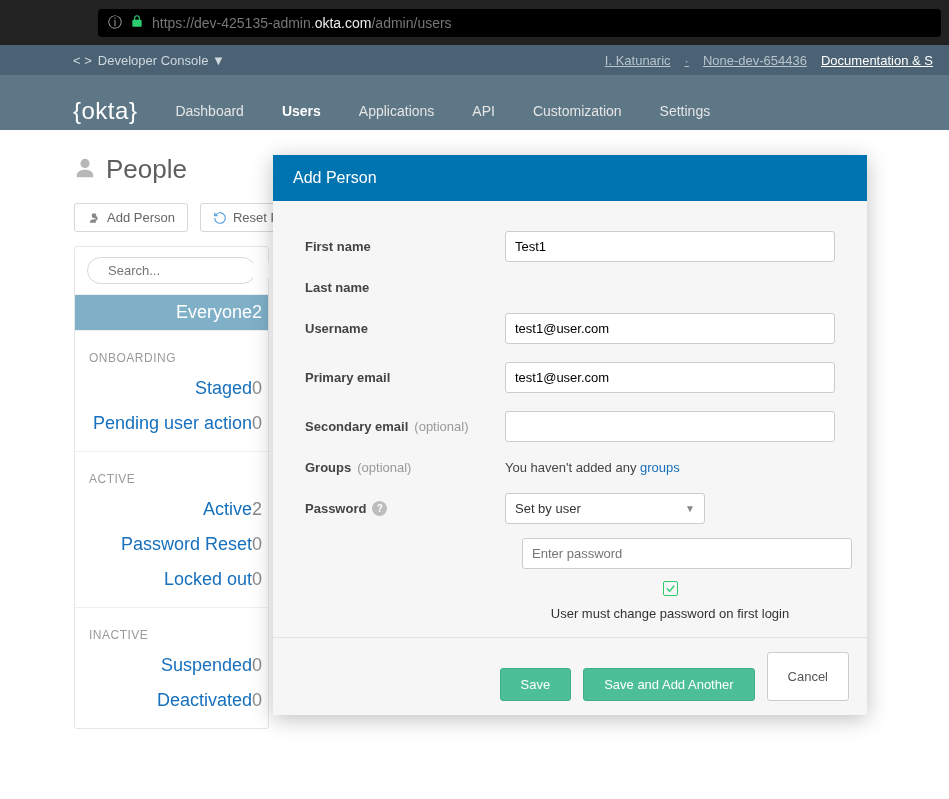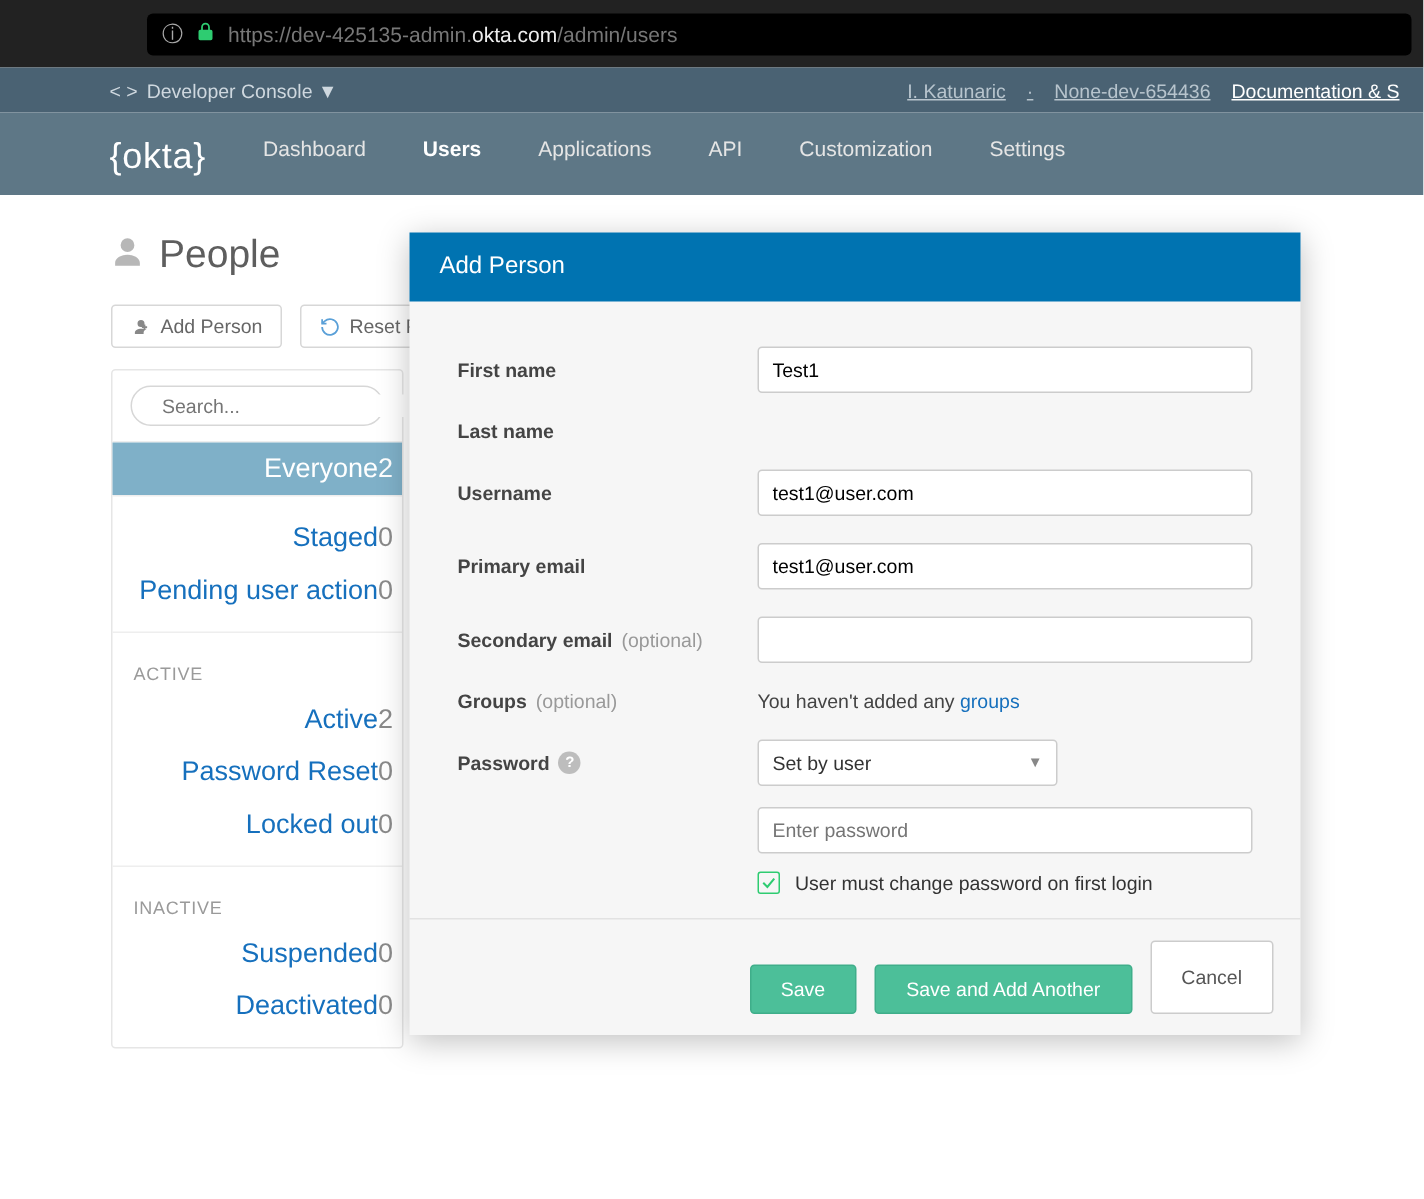--- a/index.html
+++ b/index.html
@@ -13,21 +13,21 @@
   .url-segment-bold { color:#eee; }
 
   
   .top-strip { background:#4a6273; height:30px; display:flex; align-items:center; color:#cfd8df; font-size:13px; padding:0 16px 0 73px; }
   .top-strip .left { flex:1; display:flex; align-items:center; gap:6px; }
   .top-strip .right { display:flex; align-items:center; gap:14px; }
   .top-strip .right span { color:#b7c4cd;text-decoration:underline; }
   .top-strip .right .doclink { color:#fff; }
 
   
-  .main-nav { background:#5e7786; height:55px; display:flex; align-items:flex-start; padding:16px 16px 0 73px; gap:38px; color:#d7dde2; font-size:14px;}
+  .main-nav { background:#5e7786; height:55px; display:flex; align-items:center; padding:16px 16px 0 73px; gap:38px; color:#d7dde2; font-size:14px;}
   .brand { color:#fff; font-size:24px; font-weight:300; letter-spacing:0.5px; }
   .brace { font-weight:400; }
   .main-nav a { color:#e5e5e5; text-decoration:none; cursor:pointer; }
   .main-nav a.active { color:#fff; font-weight:600; }
 
   
   .content { padding: 24px 20px 20px 74px; }
   .page-title { display:flex; align-items:center; gap:10px; margin-bottom:18px; }
   .page-title h1 { font-size:26px; font-weight:300; color:#5e5e5e; }
   .person-icon svg { width:22px; height:22px; fill:#b7b7b7; }
@@ -57,25 +57,25 @@
   .modal-body { padding:30px 32px 6px; }
   .form-row { display:flex; align-items:center; margin-bottom:18px; }
   .form-label { width:200px; font-size:13px; font-weight:600; color:#444; display:flex; align-items:center; gap:6px;}
   .form-label .optional { color:#999; font-weight:400; }
   .form-input { flex:1; }
   .form-input input, .form-input .text-input { width:100%; border:1px solid #ccc; border-radius:3px; padding:7px 9px; font-size:13px; background:#fff;}
   .form-input .select { width:200px; border:1px solid #ccc; border-radius:3px; padding:7px 9px; font-size:13px; background:#fff; display:flex; justify-content:space-between; align-items:center; color:#333; cursor:pointer;}
   .form-input .select .caret { color:#888; font-size:10px;}
   .groups-text { font-size:13px; color:#444; }
   .groups-text a { color:#1670bd; text-decoration:none; }
-  .checkbox-row { display:flex; align-items:center; gap:10px; margin-left:200px; margin-bottom:10px; margin-top:-6px;}
+  .checkbox-row { display:flex; align-items:center; gap:10px; margin-left:200px; margin-bottom:10px; margin-top:-6px;flex-direction:column;}
   .chk { width:15px; height:15px; border:1px solid #2ecc71; border-radius:2px; display:flex; align-items:center; justify-content:center; }
   .chk svg { width:11px; height:11px; stroke:#2ecc71; }
   .password-input-row { margin-left:200px; margin-bottom:18px; margin-top:-4px;}
-  .password-input-row input { width:330px; border:1px solid #ccc; border-radius:3px; padding:7px 9px; font-size:13px; background:#fff; color:#333;}
+  .password-input-row input { width:330px; border:1px solid #ccc; border-radius:3px; padding:7px 9px; font-size:13px; background:#fff; color:#333;margin-left:17px;}
   .help-icon { width:15px; height:15px; background:#bdbdbd; border-radius:50%; color:#fff; display:inline-flex; align-items:center; justify-content:center; font-size:10px; font-weight:700; }
 
   .modal-footer { border-top:1px solid #e2e2e2; padding:14px 18px; display:flex; justify-content:flex-end; gap:12px; }
   .btn { border-radius:3px; padding:8px 20px; font-size:13px; cursor:pointer; border:1px solid transparent;}
   .btn-green { background:#4cbf99; color:#fff; border-color:#3fae8a;margin-top:16px;}
   .btn-default { background:#fff; color:#555; border:1px solid #ccc;}
 </style>
 </head>
 <body>
 
@@ -154,20 +154,21 @@
         <input placeholder="Search..." style="">
       </div>
     </div>
 
     <div class="row-item selected">
       <span class="label">Everyone</span>
       <span class="count">2</span>
     </div>
 
     <div class="section-block">
+      <div class="section-title">ONBOARDING</div>
       <div class="row-item">
           <span class="label">Staged</span>
           <span class="count">0</span>
         </div>
       <div class="row-item">
           <span class="label">Pending user action</span>
           <span class="count">0</span>
         </div>
     </div>
 

